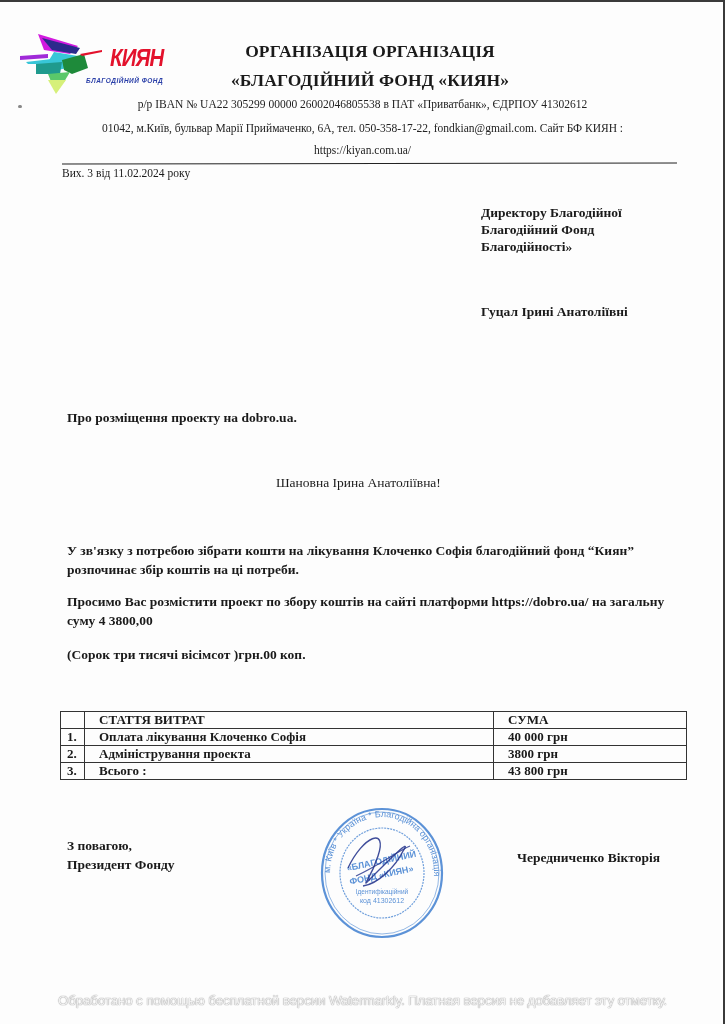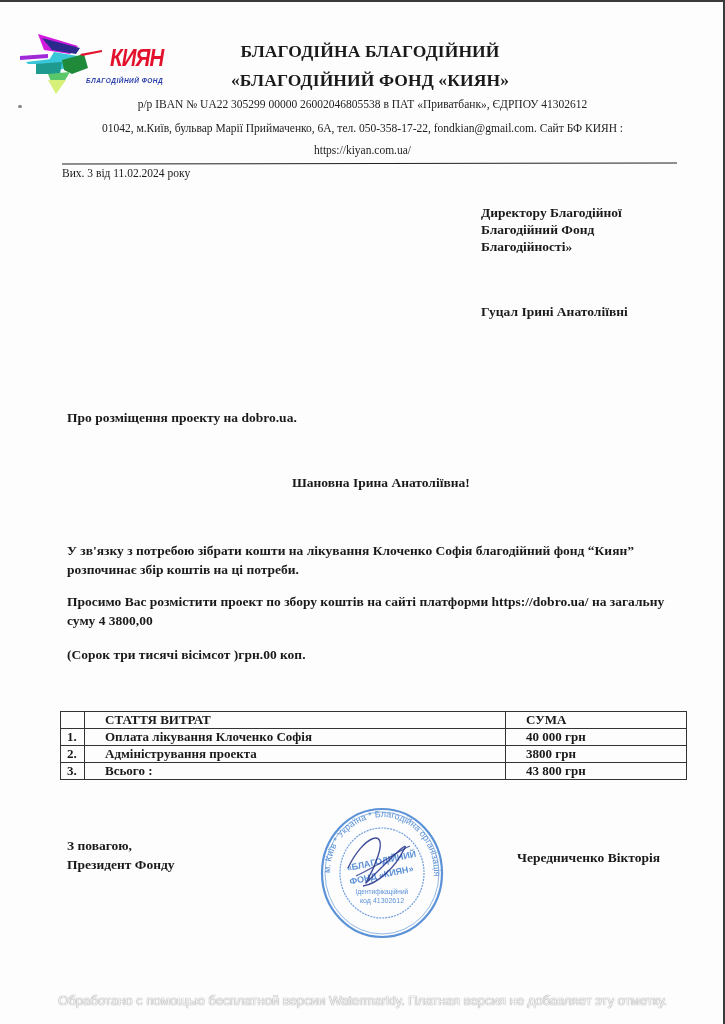--- a/index.html
+++ b/index.html
@@ -106,22 +106,22 @@
       font-weight: bold;
       font-size: 13.5px;
     }
 
     .subject {
       left: 67px; top: 410px;
       font-weight: bold;
       font-size: 13.5px;
     }
     .salutation {
-      left: 292px; top: 475px;
-      font-weight: bold;
+      left: 276px; top: 475px;
+      font-weight: normal;
       font-size: 13.5px;
     }
     .para {
       left: 67px; width: 610px;
       font-weight: bold;
       font-size: 13.5px;
       line-height: 19px;
     }
     .para.p1 { top: 541px; }
     .para.p2 { top: 592px; }
@@ -130,21 +130,21 @@
     
     .cost-table {
       left: 60px; top: 711px;
       width: 627px;
       border-collapse: collapse;
       font-weight: bold;
       font-size: 13px;
     }
     .cost-table td {
       border: 1px solid #333;
-      padding: 0 20px;
+      padding: 0 14px;
       height: 16px;
       line-height: 16px;
       white-space: nowrap;
     }
     .cost-table td.num { width: 14px; padding: 0 3px 0 6px; }
     .cost-table td.item { width: 380px; }
     .cost-table td.sum { }
 
     
     .closing {
@@ -190,21 +190,21 @@
     <polygon points="44,30 66,24 70,38 54,44 46,40" fill="#1e8a3a"></polygon>
     <polygon points="30,44 52,42 46,52 34,54" fill="#5ac86a"></polygon>
     <polygon points="30,50 48,50 38,64" fill="#d6f07a"></polygon>
     <polygon points="62,24 84,20 84,22 64,26" fill="#e3122c"></polygon>
   </svg>
   <div class="logo-word">КИЯН</div>
   <div class="logo-sub">благодійний фонд</div>
 </div>
 <div class="abs speck"></div>
 
-<div class="abs org-title l1">БЛАГОДІЙНА БЛАГОДІЙНИЙ</div>
+<div class="abs org-title l1">ОРГАНІЗАЦІЯ ОРГАНІЗАЦІЯ</div>
 <div class="abs org-title l2">«БЛАГОДІЙНИЙ ФОНД «КИЯН»</div>
 <div class="abs hdr-line l1">р/р IBAN № UA22 305299 00000 26002046805538  в ПАТ «Приватбанк», ЄДРПОУ 41302612</div>
 <div class="abs hdr-line l2">01042, м.Київ, бульвар Марії Приймаченко, 6А, тел. 050-358-17-22, fondkian@gmail.com. Сайт БФ КИЯН :</div>
 <div class="abs hdr-line l3">https://kiyan.com.ua/</div>
 <div class="abs rule"></div>
 <div class="abs outgoing">Вих. 3  від 11.02.2024 року</div>
 
 <div class="abs addressee">
   <div>Директору Благодійної</div>
   <div>Благодійний Фонд</div>

